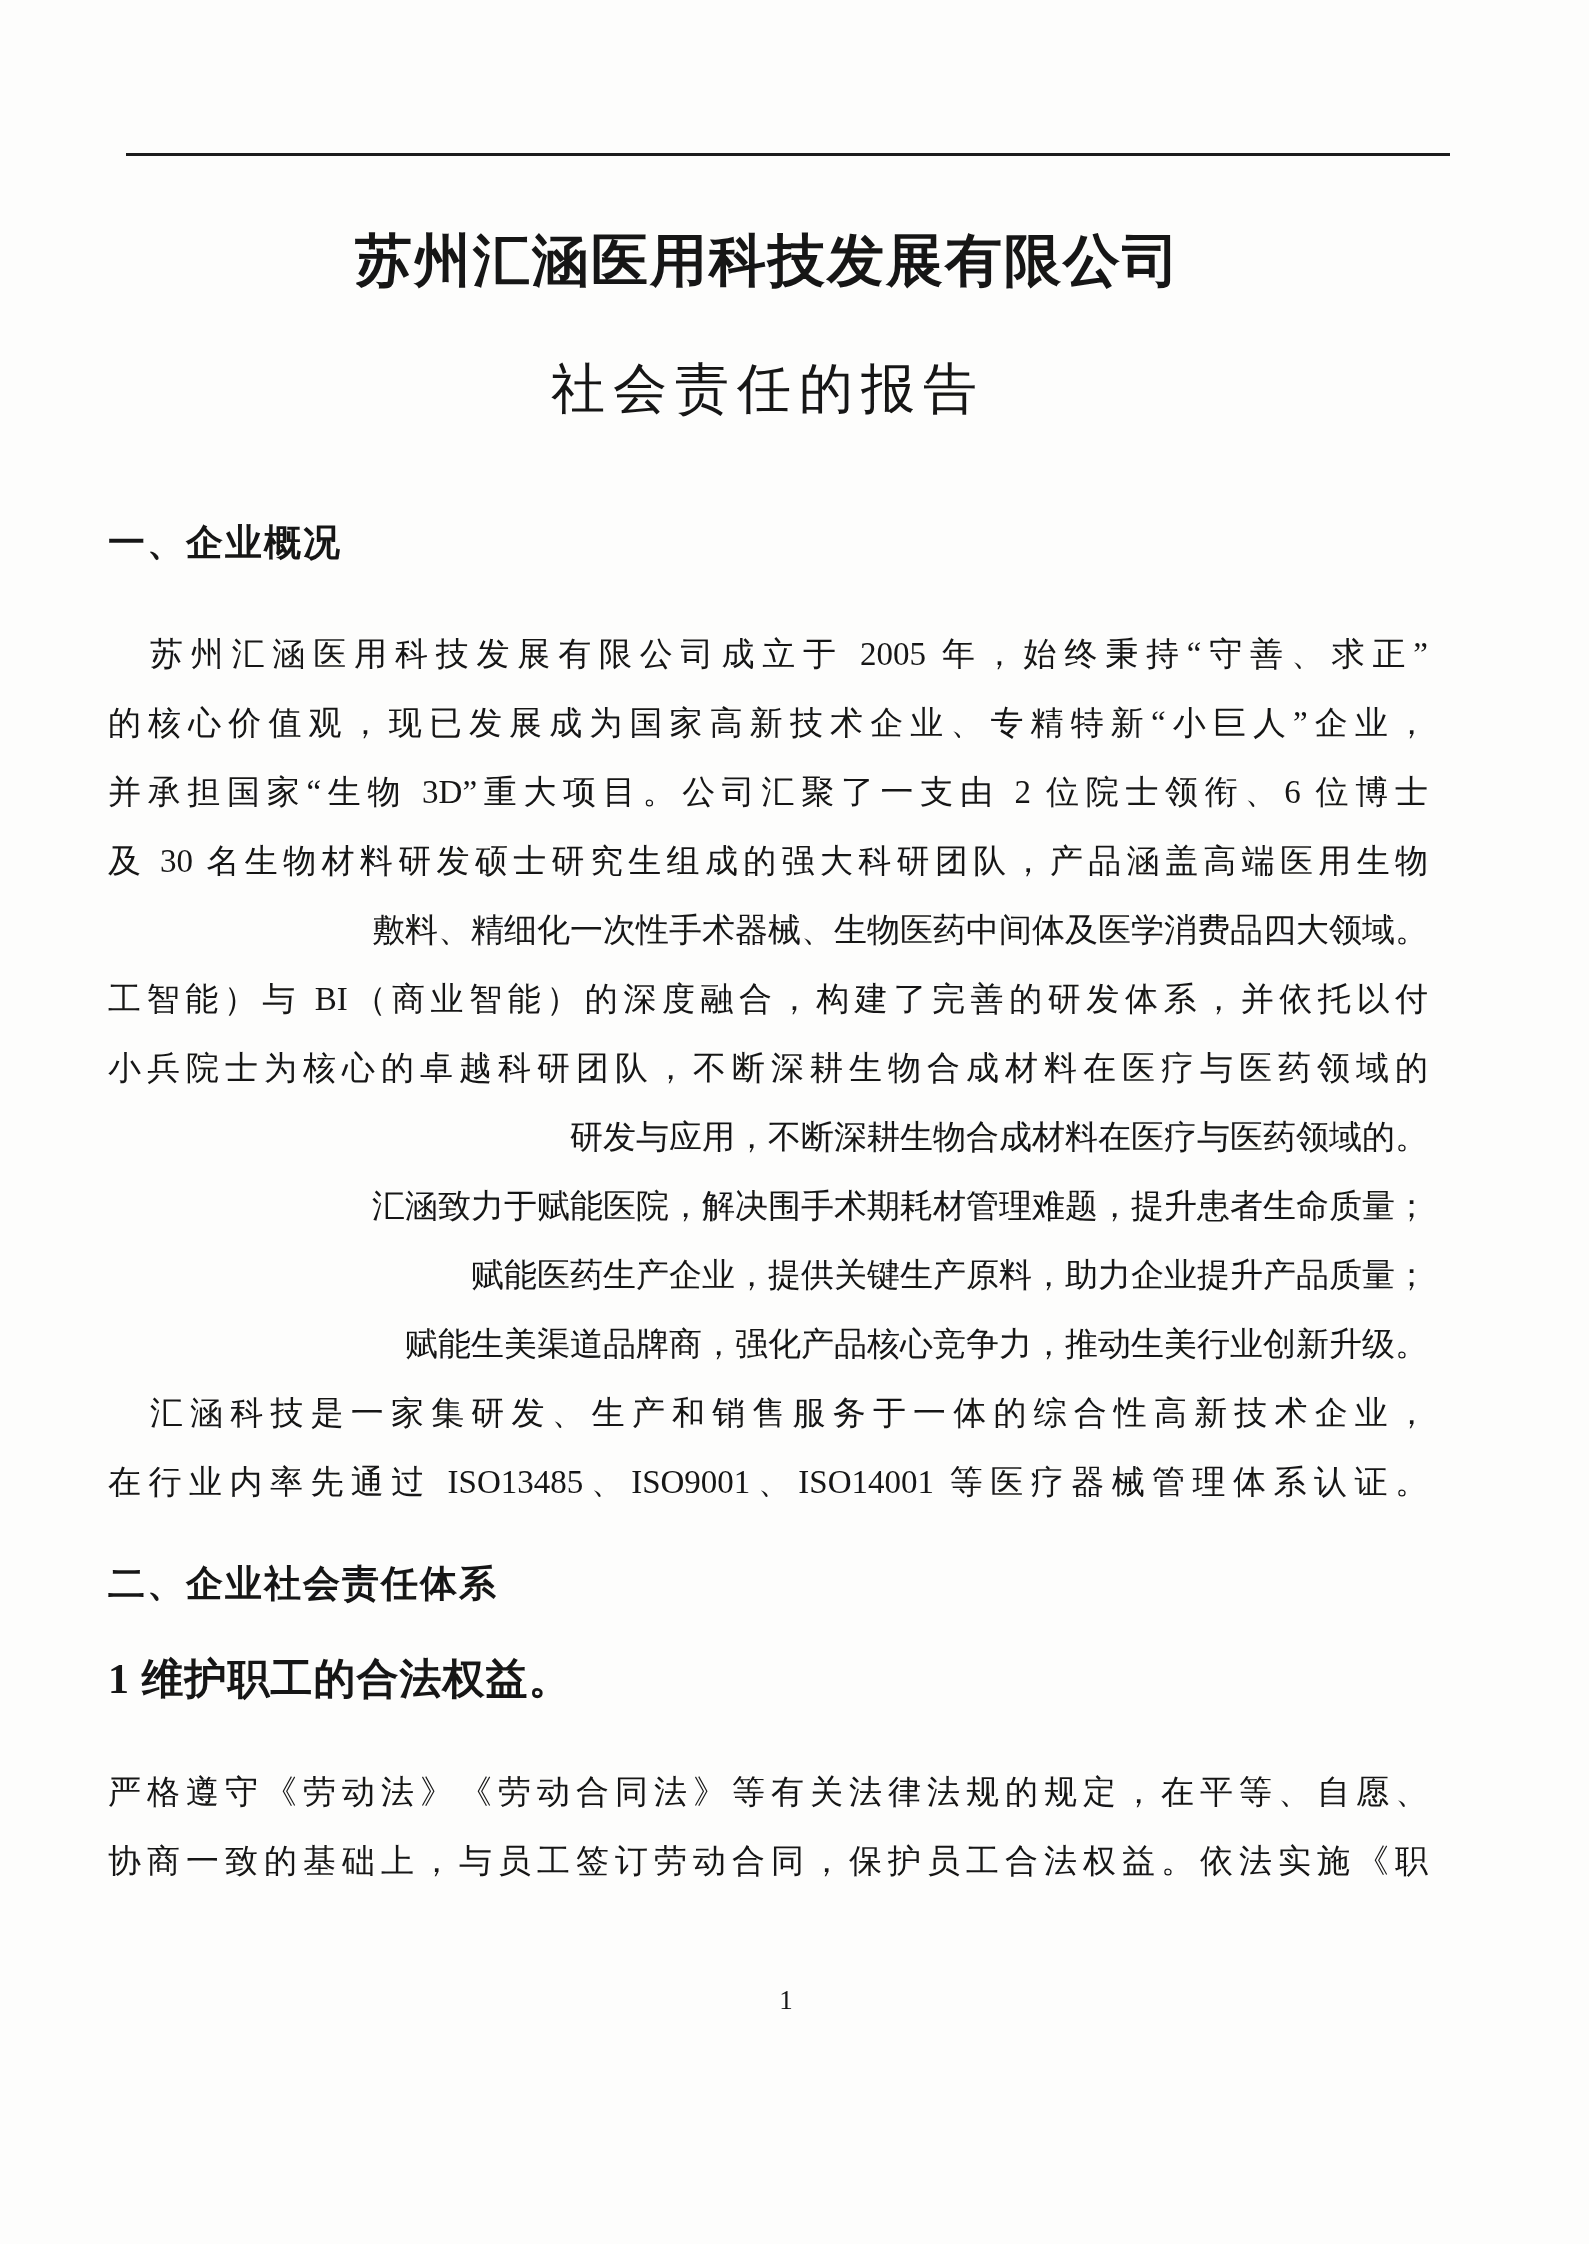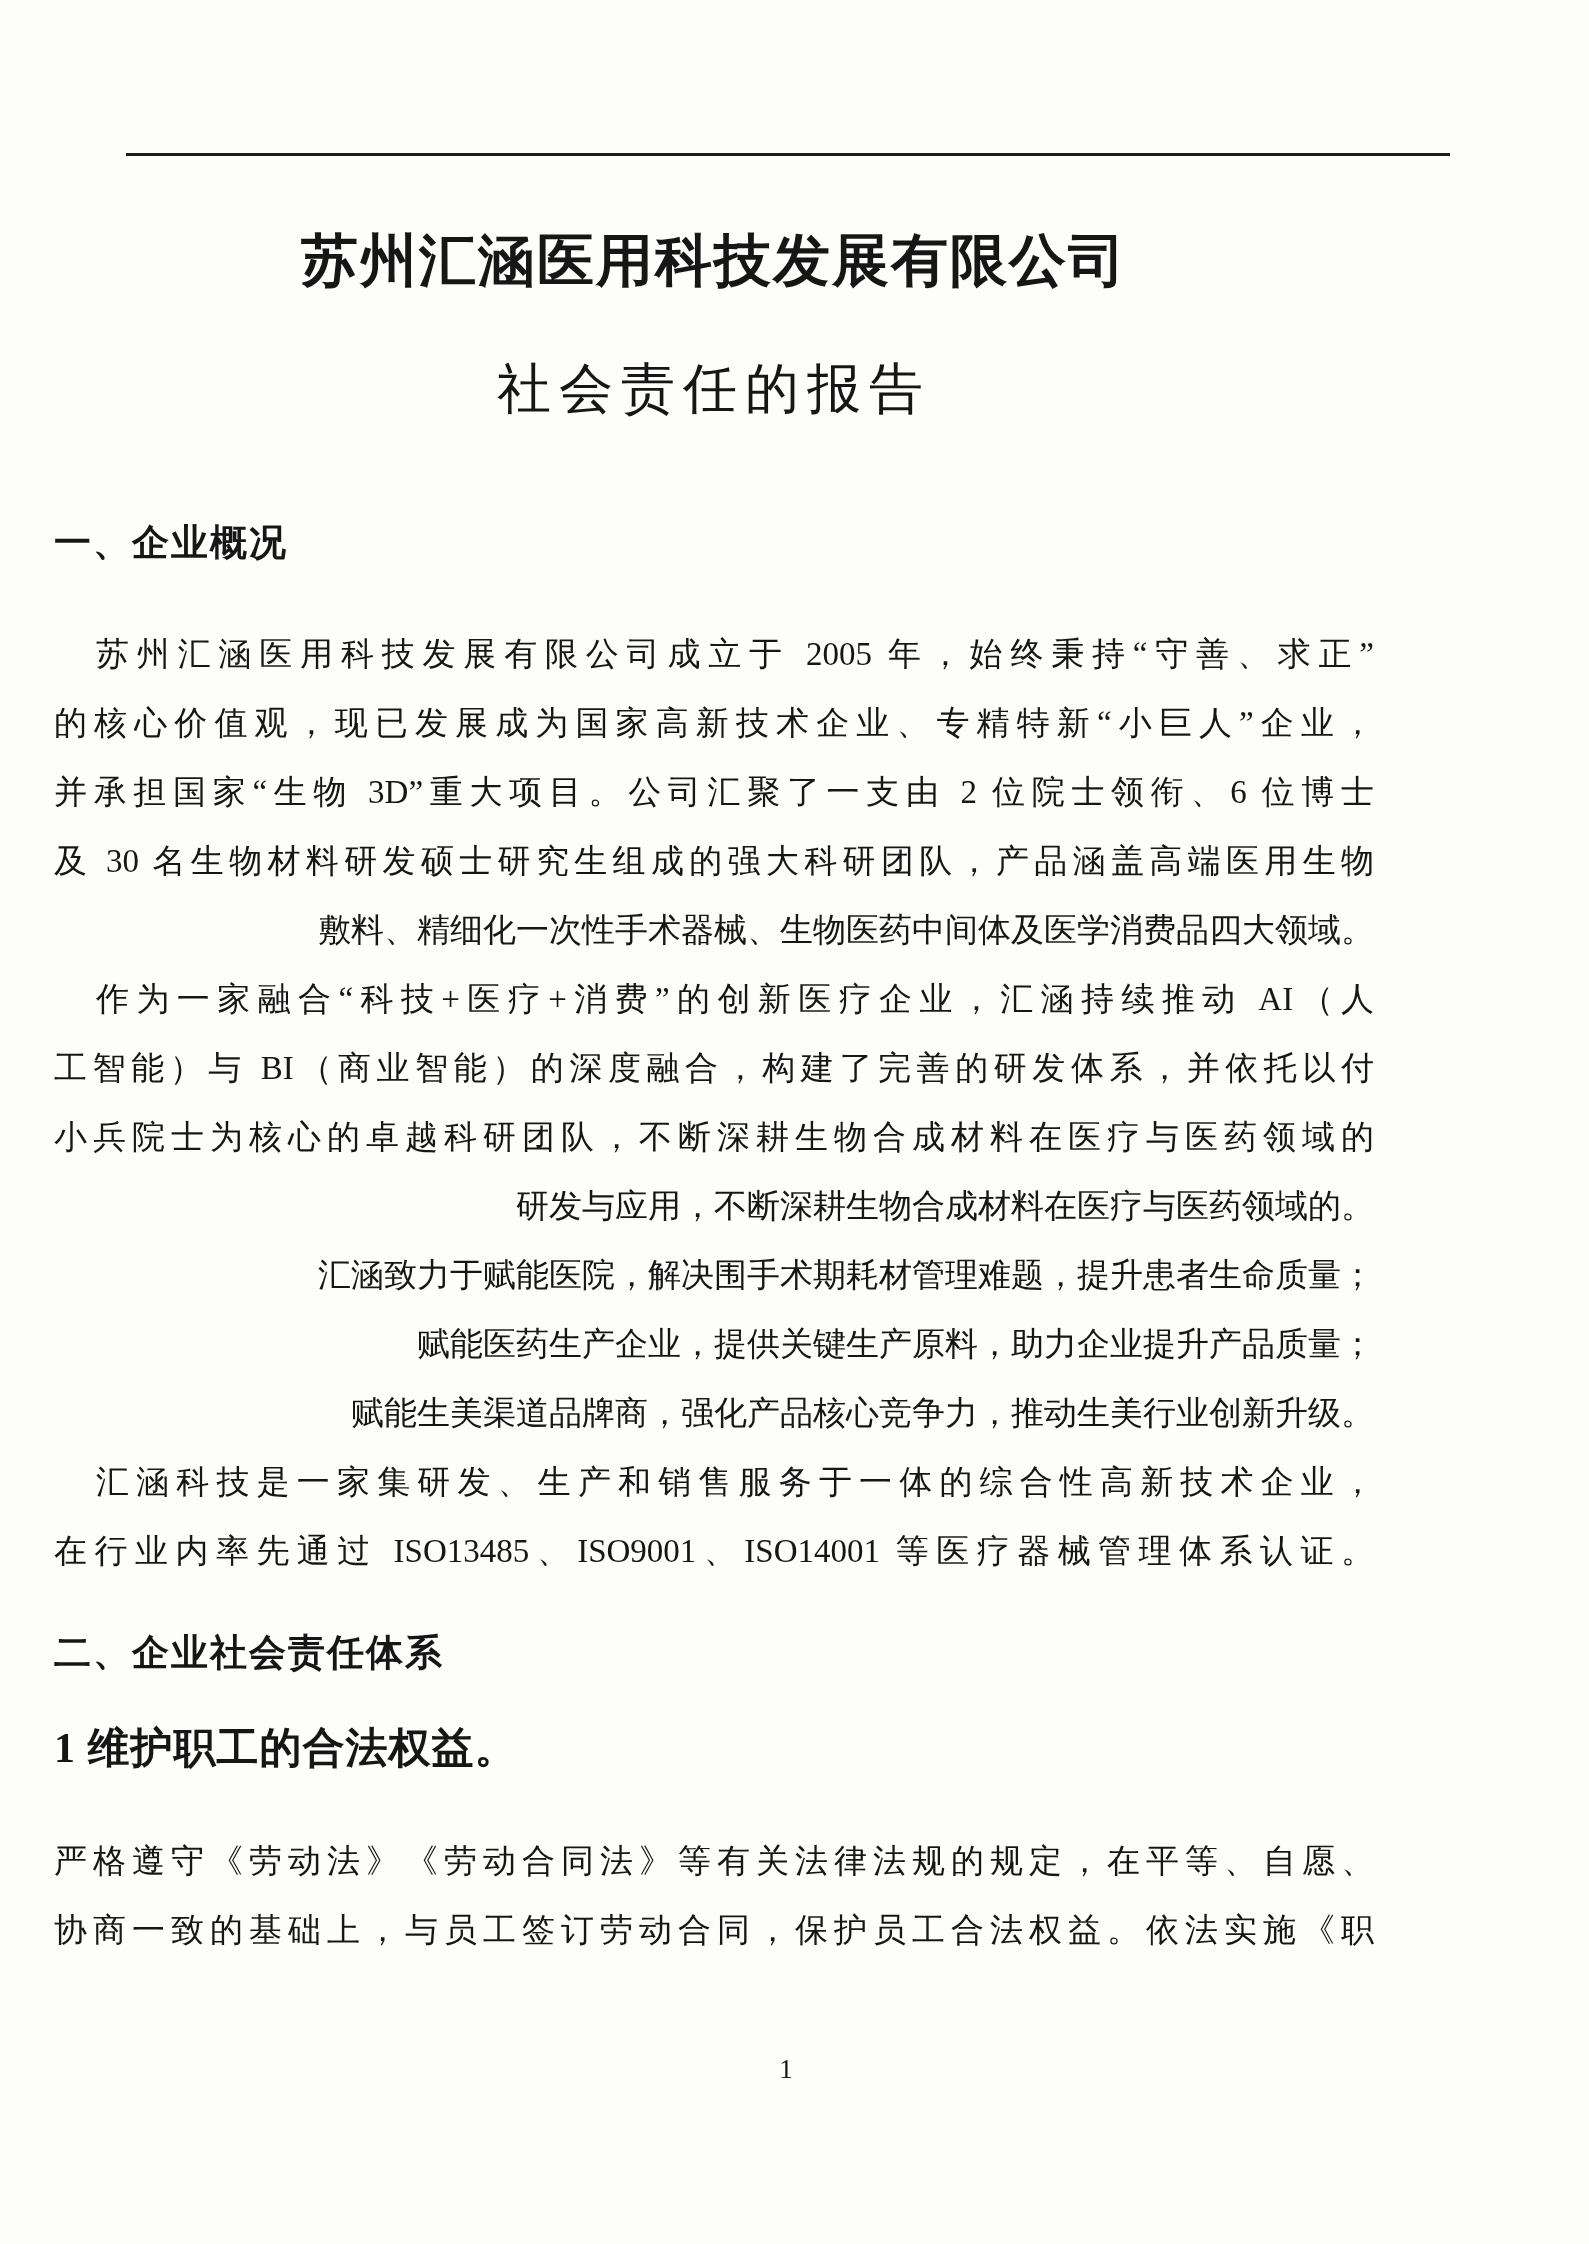--- a/index.html
+++ b/index.html
@@ -20,21 +20,21 @@
     width: 1589px;
     height: 2244px;
   }
   .header-rule {
     margin: 153px 0 0 126px;
     width: 1324px;
     height: 3px;
     background: #1c1c1c;
   }
   .content {
-    margin-left: 54px;
+    margin-left: 108px;
     width: 1320px;
   }
   .doc-title {
     margin-top: 64px;
     line-height: 82px;
     font-size: 57px;
     font-weight: bold;
     text-align: center;
     letter-spacing: 2px;
     white-space: nowrap;
@@ -104,21 +104,20 @@
 
     <div class="doc-subtitle">社会责任的报告</div>
 
     <div id="document-body">
         <div class="h1">一、企业概况</div>
         <div class="line indent justify">苏州汇涵医用科技发展有限公司成立于 2005 年，始终秉持“守善、求正”</div>
         <div class="line justify">的核心价值观，现已发展成为国家高新技术企业、专精特新“小巨人”企业，</div>
         <div class="line justify">并承担国家“生物 3D”重大项目。公司汇聚了一支由 2 位院士领衔、6 位博士</div>
         <div class="line justify">及 30 名生物材料研发硕士研究生组成的强大科研团队，产品涵盖高端医用生物</div>
         <div class="line">敷料、精细化一次性手术器械、生物医药中间体及医学消费品四大领域。</div>
-        <div class="line indent justify">作为一家融合“科技+医疗+消费”的创新医疗企业，汇涵持续推动 AI（人</div>
         <div class="line justify">工智能）与 BI（商业智能）的深度融合，构建了完善的研发体系，并依托以付</div>
         <div class="line justify">小兵院士为核心的卓越科研团队，不断深耕生物合成材料在医疗与医药领域的</div>
         <div class="line">研发与应用，不断深耕生物合成材料在医疗与医药领域的。</div>
         <div class="line indent">汇涵致力于赋能医院，解决围手术期耗材管理难题，提升患者生命质量；</div>
         <div class="line indent">赋能医药生产企业，提供关键生产原料，助力企业提升产品质量；</div>
         <div class="line indent">赋能生美渠道品牌商，强化产品核心竞争力，推动生美行业创新升级。</div>
         <div class="line indent justify">汇涵科技是一家集研发、生产和销售服务于一体的综合性高新技术企业，</div>
         <div class="line justify">在行业内率先通过 ISO13485、ISO9001、ISO14001 等医疗器械管理体系认证。</div>
         <div class="h1">二、企业社会责任体系</div>
         <div class="h2">1 维护职工的合法权益。</div>

